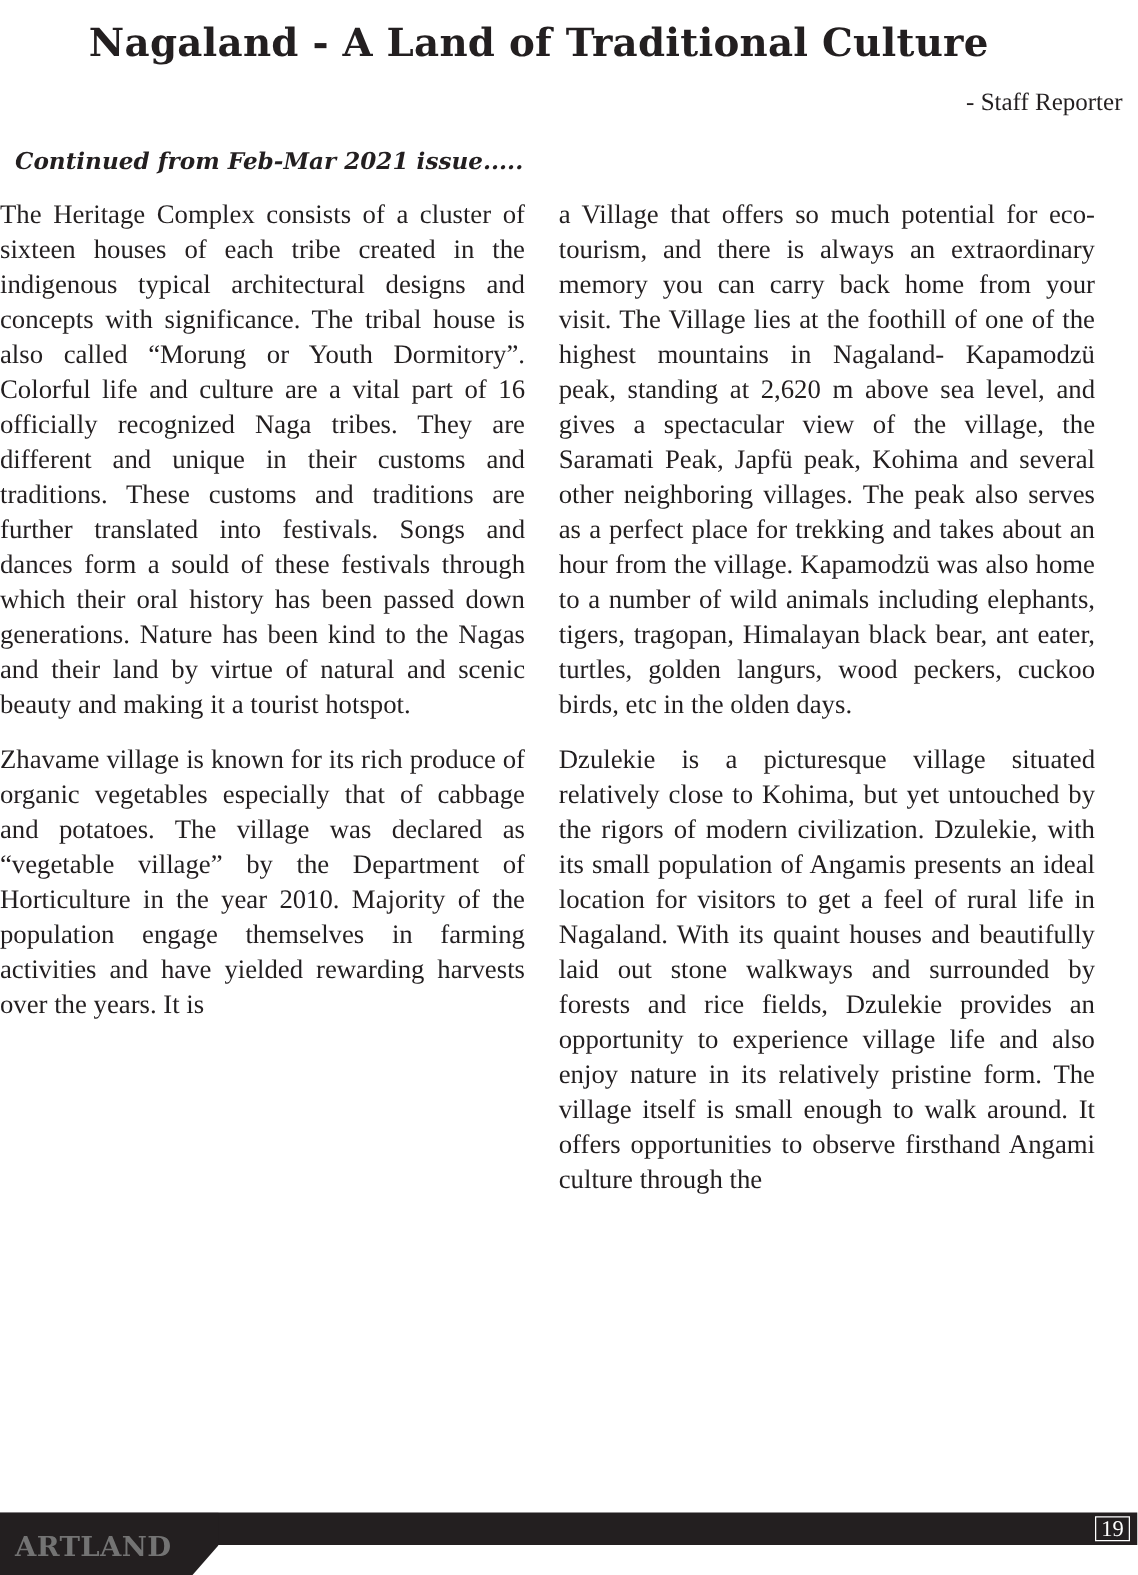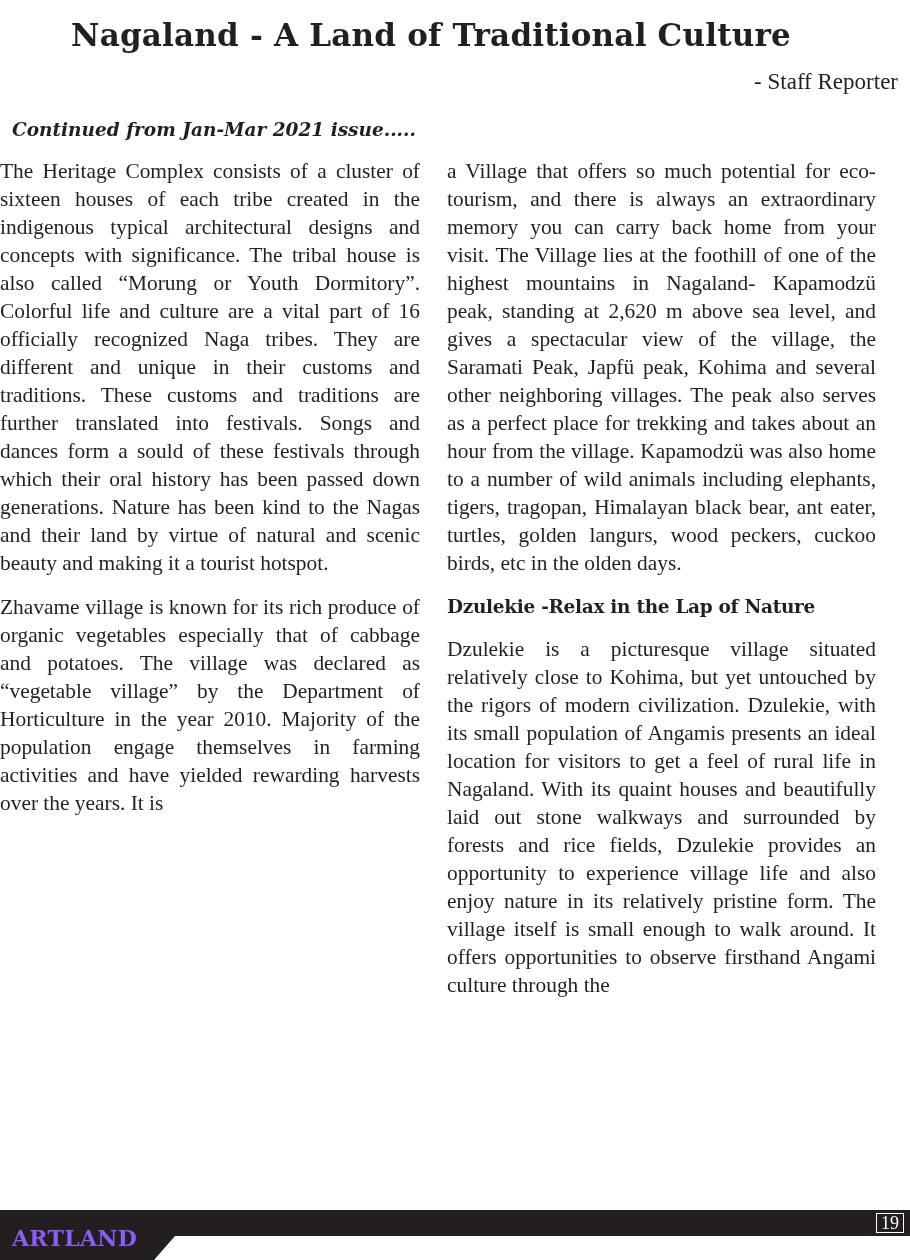--- a/index.html
+++ b/index.html
@@ -26,21 +26,21 @@
       font-size: 31px;
       letter-spacing: 0.2px;
       line-height: 46px;
       margin: 0;
     }
     .byline {
       position: absolute;
       top: 70px;
       right: 12px;
       font-family: "Liberation Serif", serif;
-      font-size: 23px;
+      font-size: 20px;
       line-height: 24px;
     }
     .continued {
       position: absolute;
       top: 116px;
       left: 12px;
       font-family: "DejaVu Serif", serif;
       font-style: italic;
       font-weight: bold;
       font-size: 18.5px;
@@ -86,21 +86,21 @@
       top: 1210px;
       width: 175px;
       height: 50px;
       background: #231f20;
       clip-path: polygon(0 0, 100% 0, 100% 52%, 88% 100%, 0 100%);
     }
     .brand {
       position: absolute;
       left: 12px;
       top: 1223px;
-      color: #8b5cf6;
+      color: #737373;
       font-family: "DejaVu Serif", serif;
       font-weight: bold;
       font-size: 22px;
       line-height: 30px;
       letter-spacing: 0.3px;
     }
     .page-num {
       position: absolute;
       right: 6px;
       top: 1213px;
@@ -110,29 +110,28 @@
       font-size: 18px;
       line-height: 18px;
       padding: 0 4px;
     }
   </style>
 </head>
 <body>
 
 <h1 class="title">Nagaland - A Land of Traditional Culture</h1>
 <div class="byline">- Staff Reporter</div>
-<div class="continued">Continued from Jan-Mar 2021 issue.....</div>
+<div class="continued">Continued from Feb-Mar 2021 issue.....</div>
 
 <div class="col col-left">
   <p>The Heritage Complex consists of a cluster of sixteen houses of each tribe created in the indigenous typical architectural designs and concepts with significance. The tribal house is also called “Morung or Youth Dormitory”. Colorful life and culture are a vital part of 16 officially recognized Naga tribes. They are different and unique in their customs and traditions. These customs and traditions are further translated into festivals. Songs and dances form a sould of these festivals through which their oral history has been passed down generations. Nature has been kind to the Nagas and their land by virtue of natural and scenic beauty and making it a tourist hotspot.</p>
   <p class="tight">Zhavame village is known for its rich produce of organic vegetables especially that of cabbage and potatoes. The village was declared as “vegetable village” by the Department of Horticulture in the year 2010. Majority of the population engage themselves in farming activities and have yielded rewarding harvests over the years. It is</p>
 </div>
 
 <div class="col col-right">
   <p>a Village that offers so much potential for eco-tourism, and there is always an extraordinary memory you can carry back home from your visit. The Village lies at the foothill of one of the highest mountains in Nagaland- Kapamodzü peak, standing at 2,620 m above sea level, and gives a spectacular view of the village, the Saramati Peak, Japfü peak, Kohima and several other neighboring villages. The peak also serves as a perfect place for trekking and takes about an hour from the village. Kapamodzü was also home to a number of wild animals including elephants, tigers, tragopan, Himalayan black bear, ant eater, turtles, golden langurs, wood peckers, cuckoo birds, etc in the olden days.</p>
-  <h2>Dzulekie -Relax in the Lap of Nature</h2>
   <p class="tight">Dzulekie is a picturesque village situated relatively close to Kohima, but yet untouched by the rigors of modern civilization. Dzulekie, with its small population of Angamis presents an ideal location for visitors to get a feel of rural life in Nagaland. With its quaint houses and beautifully laid out stone walkways and surrounded by forests and rice fields, Dzulekie provides an opportunity to experience village life and also enjoy nature in its relatively pristine form. The village itself is small enough to walk around. It offers opportunities to observe firsthand Angami culture through the</p>
 </div>
 
 <div class="footer-bar"></div>
 <div class="footer-tab"></div>
 <div class="brand">ARTLAND</div>
 <div class="page-num">19</div>
 
 </body></html>

